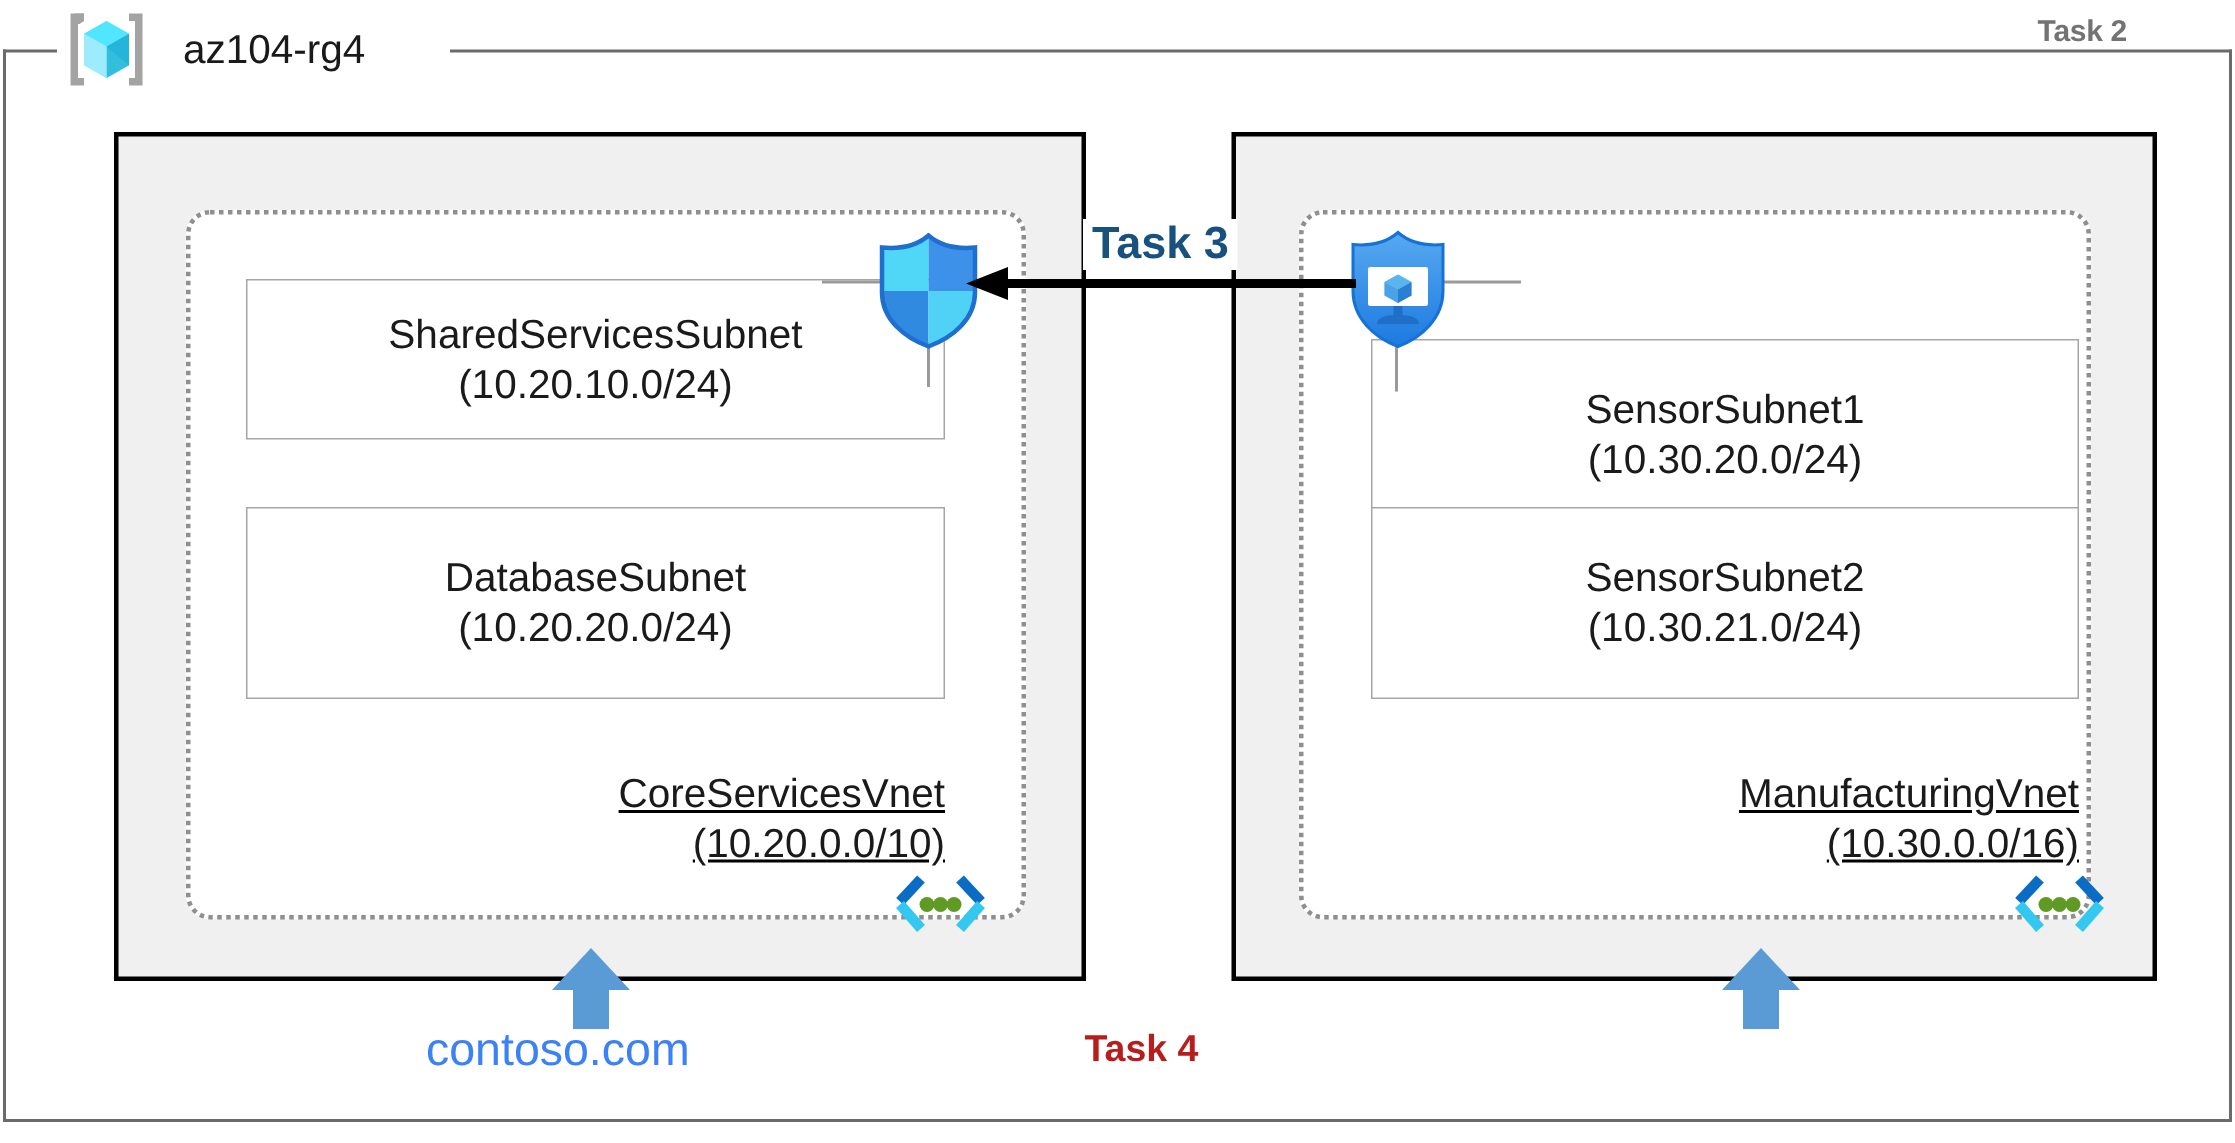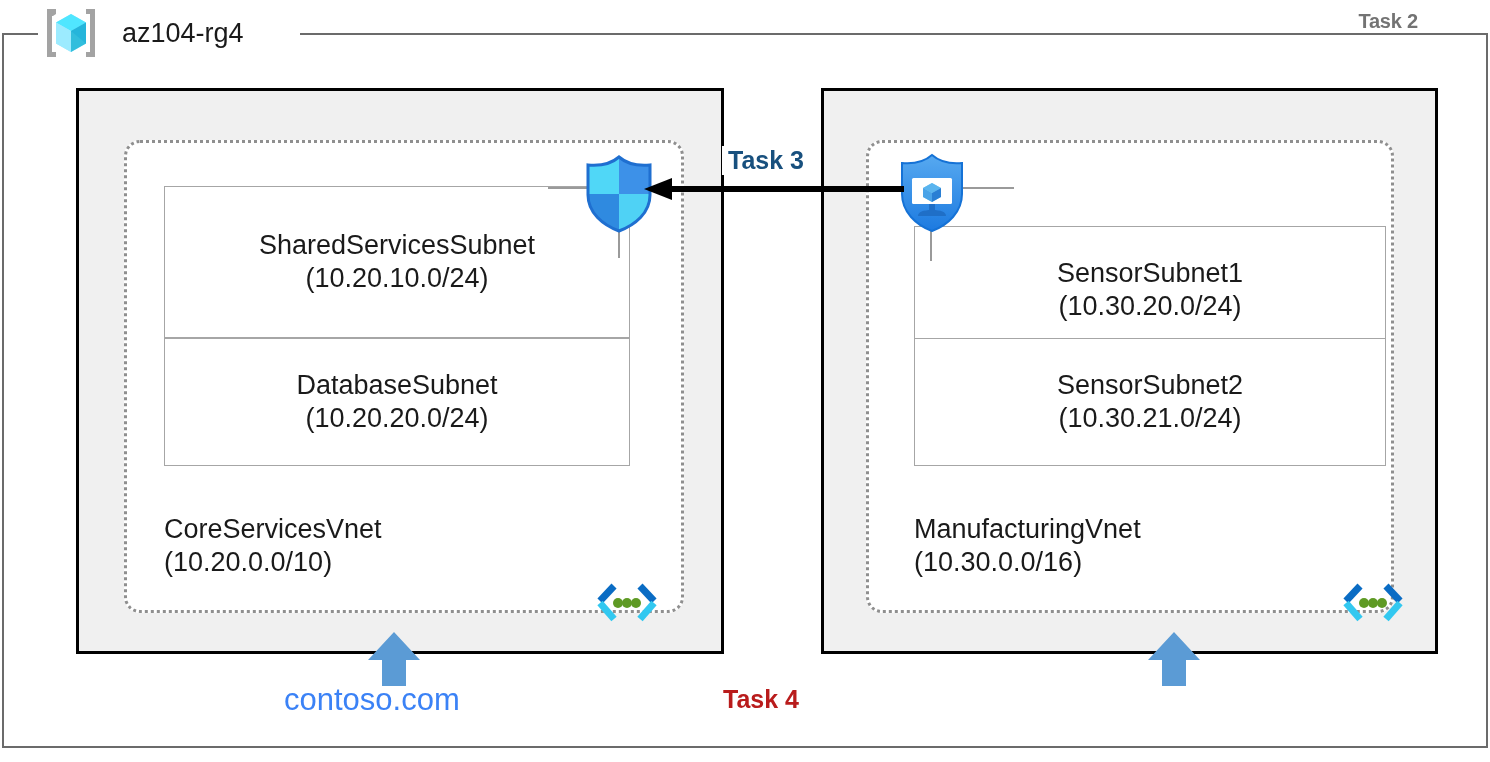--- a/index.html
+++ b/index.html
@@ -98,21 +98,21 @@
   .subnet-box{
     position:absolute;
     background:#ffffff;
     border:1px solid #a6a6a6;
     box-sizing:border-box;
     display:flex;
     flex-direction:column;
     align-items:center;
     justify-content:center;
   }
-  #subnet-shared{ left:164px; top:186px; width:466px; height:152px; }
+  #subnet-shared{ left:164px; top:186px; width:466px; height:107px; }
   #subnet-database{ left:164px; top:338px; width:466px; height:128px; }
   #subnet-sensor1{ left:914px; top:186px; width:472px; height:128px;margin-top:40px; }
   #subnet-sensor2{ left:914px; top:338px; width:472px; height:128px; }
 
   .net-name{
     font-size:27px;
     color:#1a1a1a;
     line-height:1.22;
     white-space:nowrap;
   }
@@ -122,21 +122,22 @@
     line-height:1.22;
     white-space:nowrap;
   }
 
   
   .vnet-caption{
     position:absolute;
     text-align:center;
     display:flex;
     flex-direction:column;
-    align-items:flex-start;
+    align-items:flex-end;
+    text-decoration:underline;
   }
   #caption-core{ left:164px; top:513px; width:466px; }
   #caption-manu{ left:914px; top:513px; width:472px; }
 
   
   .vnet-glyph{
     position:absolute;
     width:62px; height:44px;
   }
   #glyph-core{ left:596px; top:582px; }
@@ -166,21 +167,21 @@
   
   #peer-arrow{
     position:absolute;
     left:640px; top:176px;
     width:264px; height:26px;
     z-index:5;
   }
   #label-task3{
     position:absolute;
     left:722px; top:146px;
-    font-size:25px;
+    font-size:30px;
     font-weight:bold;
     color:#18507e;
     background:#ffffff;
     padding:0 6px;
     z-index:6;
     white-space:nowrap;
   }
 
   
   .dns-arrow{

